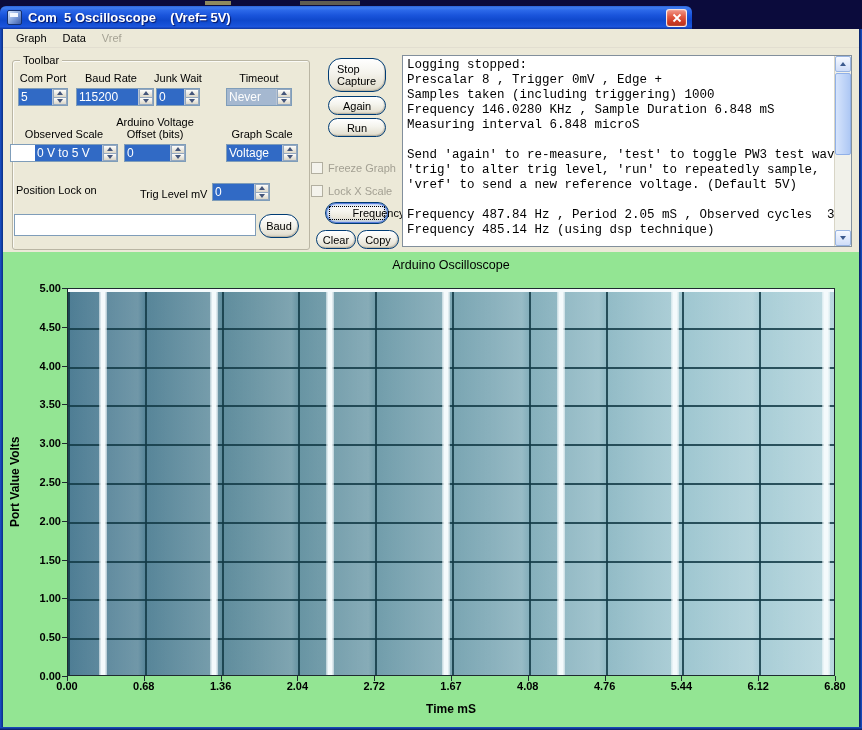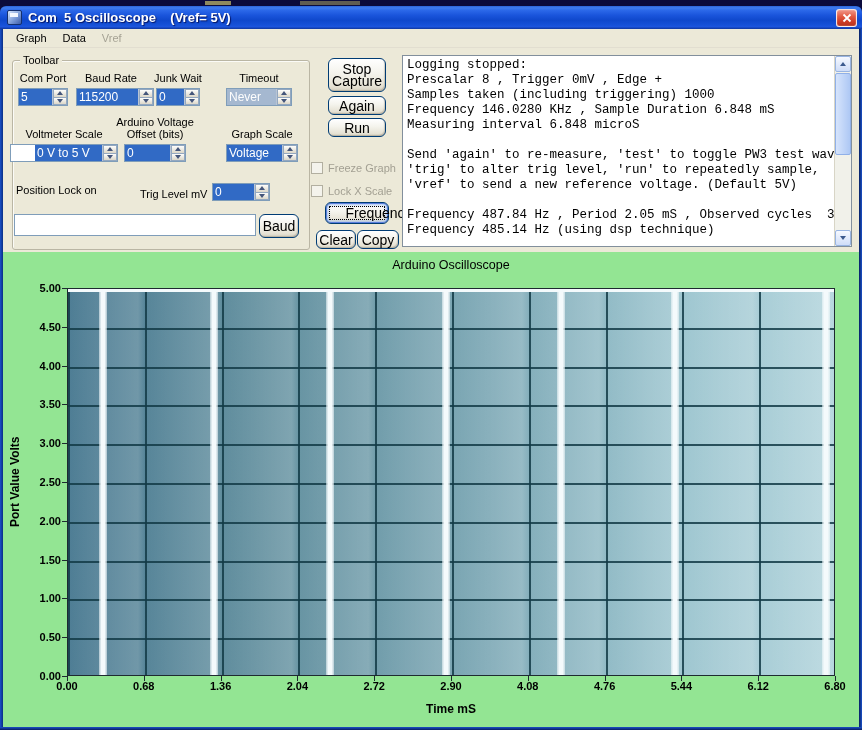--- a/index.html
+++ b/index.html
@@ -4,21 +4,21 @@
 <style>
   html,body{margin:0;padding:0;background:#0b0b3c;}
   *{box-sizing:border-box;}
   .stage{position:relative;width:862px;height:730px;overflow:hidden;
          font-family:"Liberation Sans",sans-serif;background:#0b0b3c;}
   .abs{position:absolute;}
 
   
   .sliver{left:0;top:0;width:862px;height:6px;background:#0b0b3c;}
   .sliver .artifact{position:absolute;top:1px;height:4px;background:#c8c06a;opacity:.7;}
-  .titlebar{left:0;top:6px;width:862px;height:23px;border-radius:6px 6px 0 0;
+  .titlebar{left:0;top:6px;width:692px;height:23px;border-radius:6px 6px 0 0;
     background:linear-gradient(to bottom,#2a63d8 0%,#3f7cf0 8%,#2a67e8 20%,#1a55dc 40%,#0f48cc 62%,#1550d6 80%,#1c55dd 90%,#10379e 100%);
     display:flex;align-items:center;text-decoration:underline;}
   .app-icon{position:absolute;left:7px;top:4px;width:15px;height:15px;border:1px solid #15306e;
     border-radius:2px;background:linear-gradient(135deg,#d8e6fa 0%,#7c9cd8 55%,#3c5ca8 100%);}
   .app-icon::after{content:"";position:absolute;left:2px;top:2px;width:8px;height:4px;background:#f4f8ff;}
   .title-text{position:absolute;left:28px;top:4px;color:#fff;font-size:13px;font-weight:bold;
     white-space:pre;text-shadow:1px 1px 1px rgba(0,0,60,.75);}
   .close-btn{position:absolute;right:5px;top:3px;width:21px;height:18px;border-radius:3px;
     border:1px solid rgba(255,255,255,.85);
     background:linear-gradient(to bottom,#f0988a 0%,#e35a43 40%,#cc3a25 75%,#b53420 100%);
@@ -48,24 +48,24 @@
     background:linear-gradient(to bottom,#fdfdfc,#dcd7c8);}
   .spin-up{border-bottom:none;}
   .spin-up::after,.spin-down::after{content:"";position:absolute;left:50%;top:50%;
     transform:translate(-50%,-50%);border-left:3px solid transparent;border-right:3px solid transparent;}
   .spin-up::after{border-bottom:4px solid #44557a;}
   .spin-down::after{border-top:4px solid #44557a;}
 
   .text-input{background:#fff;border:1px solid #7f9db9;font-size:12px;padding:2px 4px;
     font-family:"Liberation Sans",sans-serif;}
 
-  .xp-btn{position:absolute;border:1px solid #003c74;border-radius:6px;color:#000;
+  .xp-btn{position:absolute;border:1px solid #003c74;border-radius:13px;color:#000;
     background:linear-gradient(to bottom,#ffffff 0%,#f4f3ec 45%,#e6e2d4 85%,#d6d0c0 100%);
-    font-size:14px;line-height:12px;display:flex;align-items:center;justify-content:center;
-    text-align:center;box-shadow:inset -1px -1px 1px rgba(110,100,80,.3);cursor:default;}
+    font-size:11px;line-height:12px;display:flex;align-items:center;justify-content:center;
+    text-align:left;box-shadow:inset -1px -1px 1px rgba(110,100,80,.3);cursor:default;}
   .btn-focused{box-shadow:inset 0 0 0 1px #5a7edc, inset 0 0 3px 2px #a4c2f2;}
   .btn-focused::after{content:"";position:absolute;inset:3px;border:1px dotted #000;border-radius:1px;}
 
   .chk{display:flex;align-items:center;gap:5px;}
   .chk-box{width:12px;height:12px;border:1px solid #b2afa0;background:#f4f3ec;}
   .chk-label{font-size:11px;color:#a3a093;}
 
   
   .log-box{left:402px;top:55px;width:450px;height:192px;background:#fff;border:1px solid #828f9c;}
   .log-text{position:absolute;left:0;top:0;right:17px;bottom:0;margin:0;padding:2px 4px;
@@ -168,21 +168,21 @@
     </span>
   </div>
   <div class="abs spinner" style="left:226px;top:88px;width:66px;">
     <span class="spin-value sel-inactive">Never</span>
     <span class="spin-buttons">
       <span class="spin-up"></span>
       <span class="spin-down"></span>
     </span>
   </div>
 
-  <div class="abs lbl" style="left:10px;top:128px;width:108px;">Voltmeter Scale</div>
+  <div class="abs lbl" style="left:10px;top:128px;width:108px;">Observed Scale</div>
   <div class="abs lbl" style="left:110px;top:116px;width:90px;">Arduino Voltage Offset (bits)</div>
   <div class="abs lbl" style="left:226px;top:128px;width:72px;">Graph Scale</div>
 
   <div class="abs spinner" style="left:10px;top:144px;width:108px;padding-left:24px;">
     <span class="spin-value sel">0 V to 5 V</span>
     <span class="spin-buttons">
       <span class="spin-up"></span>
       <span class="spin-down"></span>
     </span>
   </div>
@@ -269,21 +269,21 @@
       <div class="xtick" style="left: 44px;">0.00</div>
       <div class="tickmark-x" style="left: 140.8px;"></div>
       <div class="xtick" style="left: 120.8px;">0.68</div>
       <div class="tickmark-x" style="left: 217.6px;"></div>
       <div class="xtick" style="left: 197.6px;">1.36</div>
       <div class="tickmark-x" style="left: 294.4px;"></div>
       <div class="xtick" style="left: 274.4px;">2.04</div>
       <div class="tickmark-x" style="left: 371.2px;"></div>
       <div class="xtick" style="left: 351.2px;">2.72</div>
       <div class="tickmark-x" style="left: 448px;"></div>
-      <div class="xtick" style="left: 428px;">2.90</div>
+      <div class="xtick" style="left: 428px;">1.67</div>
       <div class="tickmark-x" style="left: 524.8px;"></div>
       <div class="xtick" style="left: 504.8px;">4.08</div>
       <div class="tickmark-x" style="left: 601.6px;"></div>
       <div class="xtick" style="left: 581.6px;">4.76</div>
       <div class="tickmark-x" style="left: 678.4px;"></div>
       <div class="xtick" style="left: 658.4px;">5.44</div>
       <div class="tickmark-x" style="left: 755.2px;"></div>
       <div class="xtick" style="left: 735.2px;">6.12</div>
       <div class="tickmark-x" style="left: 832px;"></div>
       <div class="xtick" style="left: 812px;">6.80</div>

